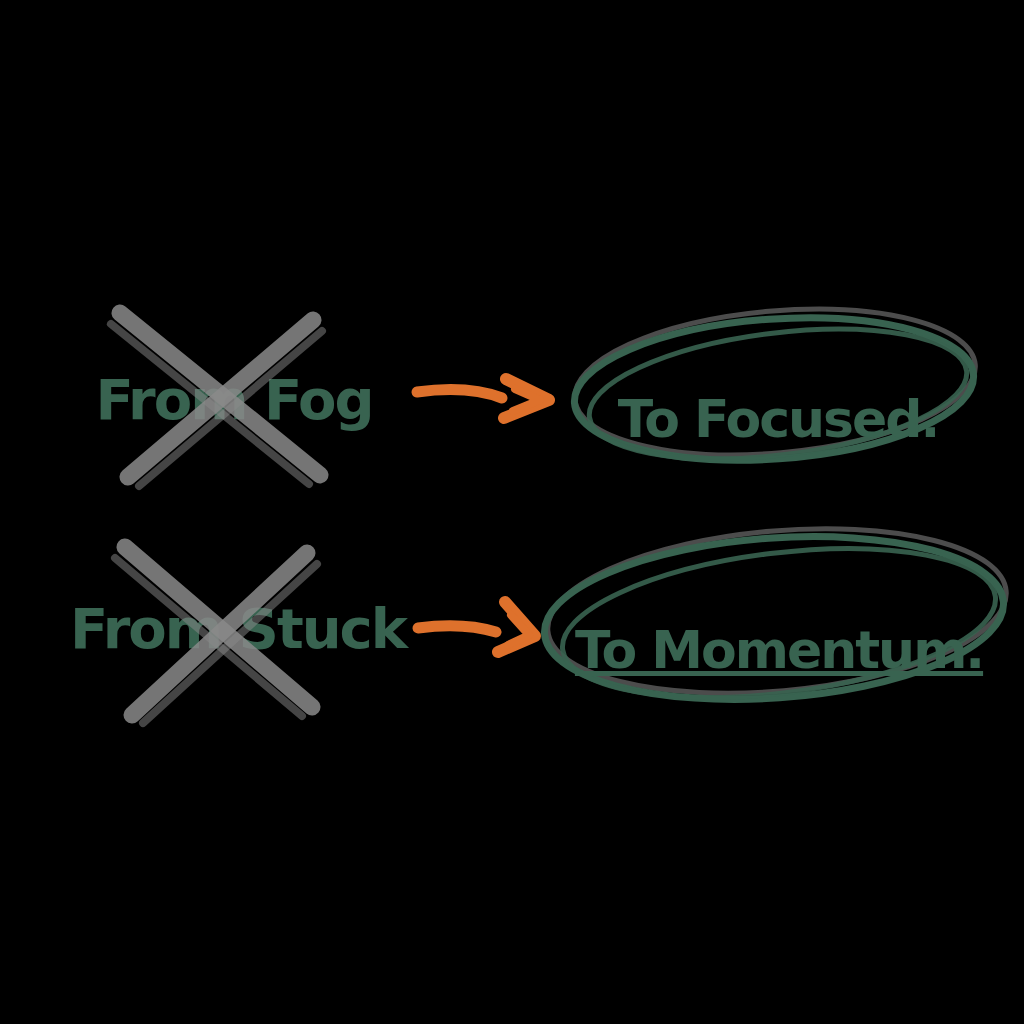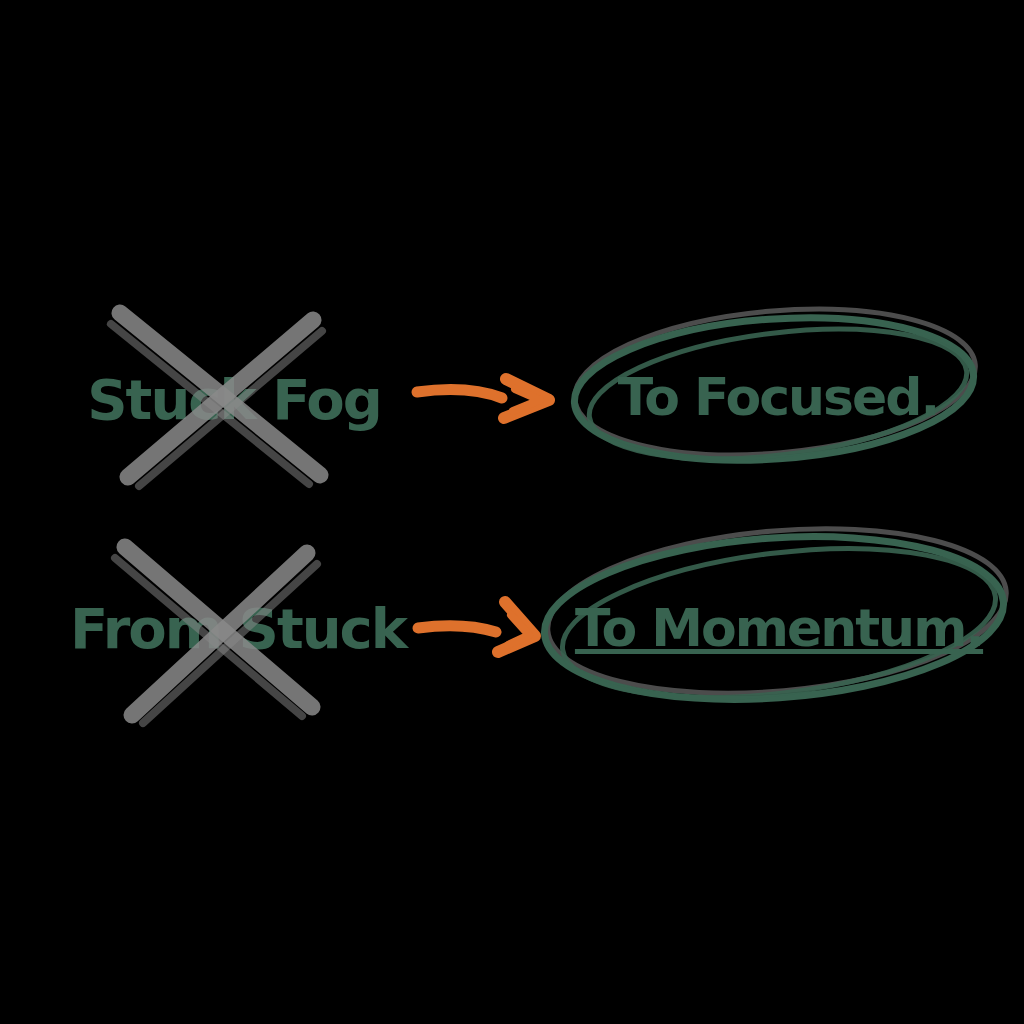--- a/index.html
+++ b/index.html
@@ -13,37 +13,37 @@
   .label{
     color:var(--green,#386350);
     font-weight:bold;
     line-height:1;
     white-space:nowrap;
     transform:translate(-50%,-50%);
     letter-spacing:-2px;
     z-index:3;
   }
   .from-label{font-size:56px;}
-  .to-label{font-size:52px;}
+  .to-label{font-size:52px;margin-top:22px;}
   svg{position:absolute;overflow:visible;}
   .x-svg{z-index:4;}
   .arrow-svg{z-index:2;}
   .ellipse-svg{z-index:1;}
   .green-stroke{stroke:var(--green,#386350);}
   .gray-stroke{stroke:var(--gray,#8A8A8A);}
   .orange-stroke{stroke:var(--orange,#DE712C);}
 </style>
 </head>
 <body>
 
 <div class="abs" style="left:0;top:0;width:1024px;height:1024px;">
 
   <div>
 
-    <div class="label from-label abs" style="left:234px;top:400px;">Stuck Fog</div>
+    <div class="label from-label abs" style="left:234px;top:400px;">From Fog</div>
 
     <svg class="x-svg" style="left:100px;top:298px;" width="240" height="195" viewBox="0 0 240 195">
       <g fill="none" stroke-linecap="round">
         <line class="gray-stroke" x1="20" y1="15" x2="220" y2="177" stroke-width="17" opacity="0.85"></line>
         <line class="gray-stroke" x1="11" y1="26" x2="209" y2="186" stroke-width="8" opacity="0.5"></line>
         <line class="gray-stroke" x1="213" y1="22" x2="28" y2="179" stroke-width="17" opacity="0.85"></line>
         <line class="gray-stroke" x1="222" y1="33" x2="39" y2="188" stroke-width="8" opacity="0.5"></line>
       </g>
     </svg>
 

